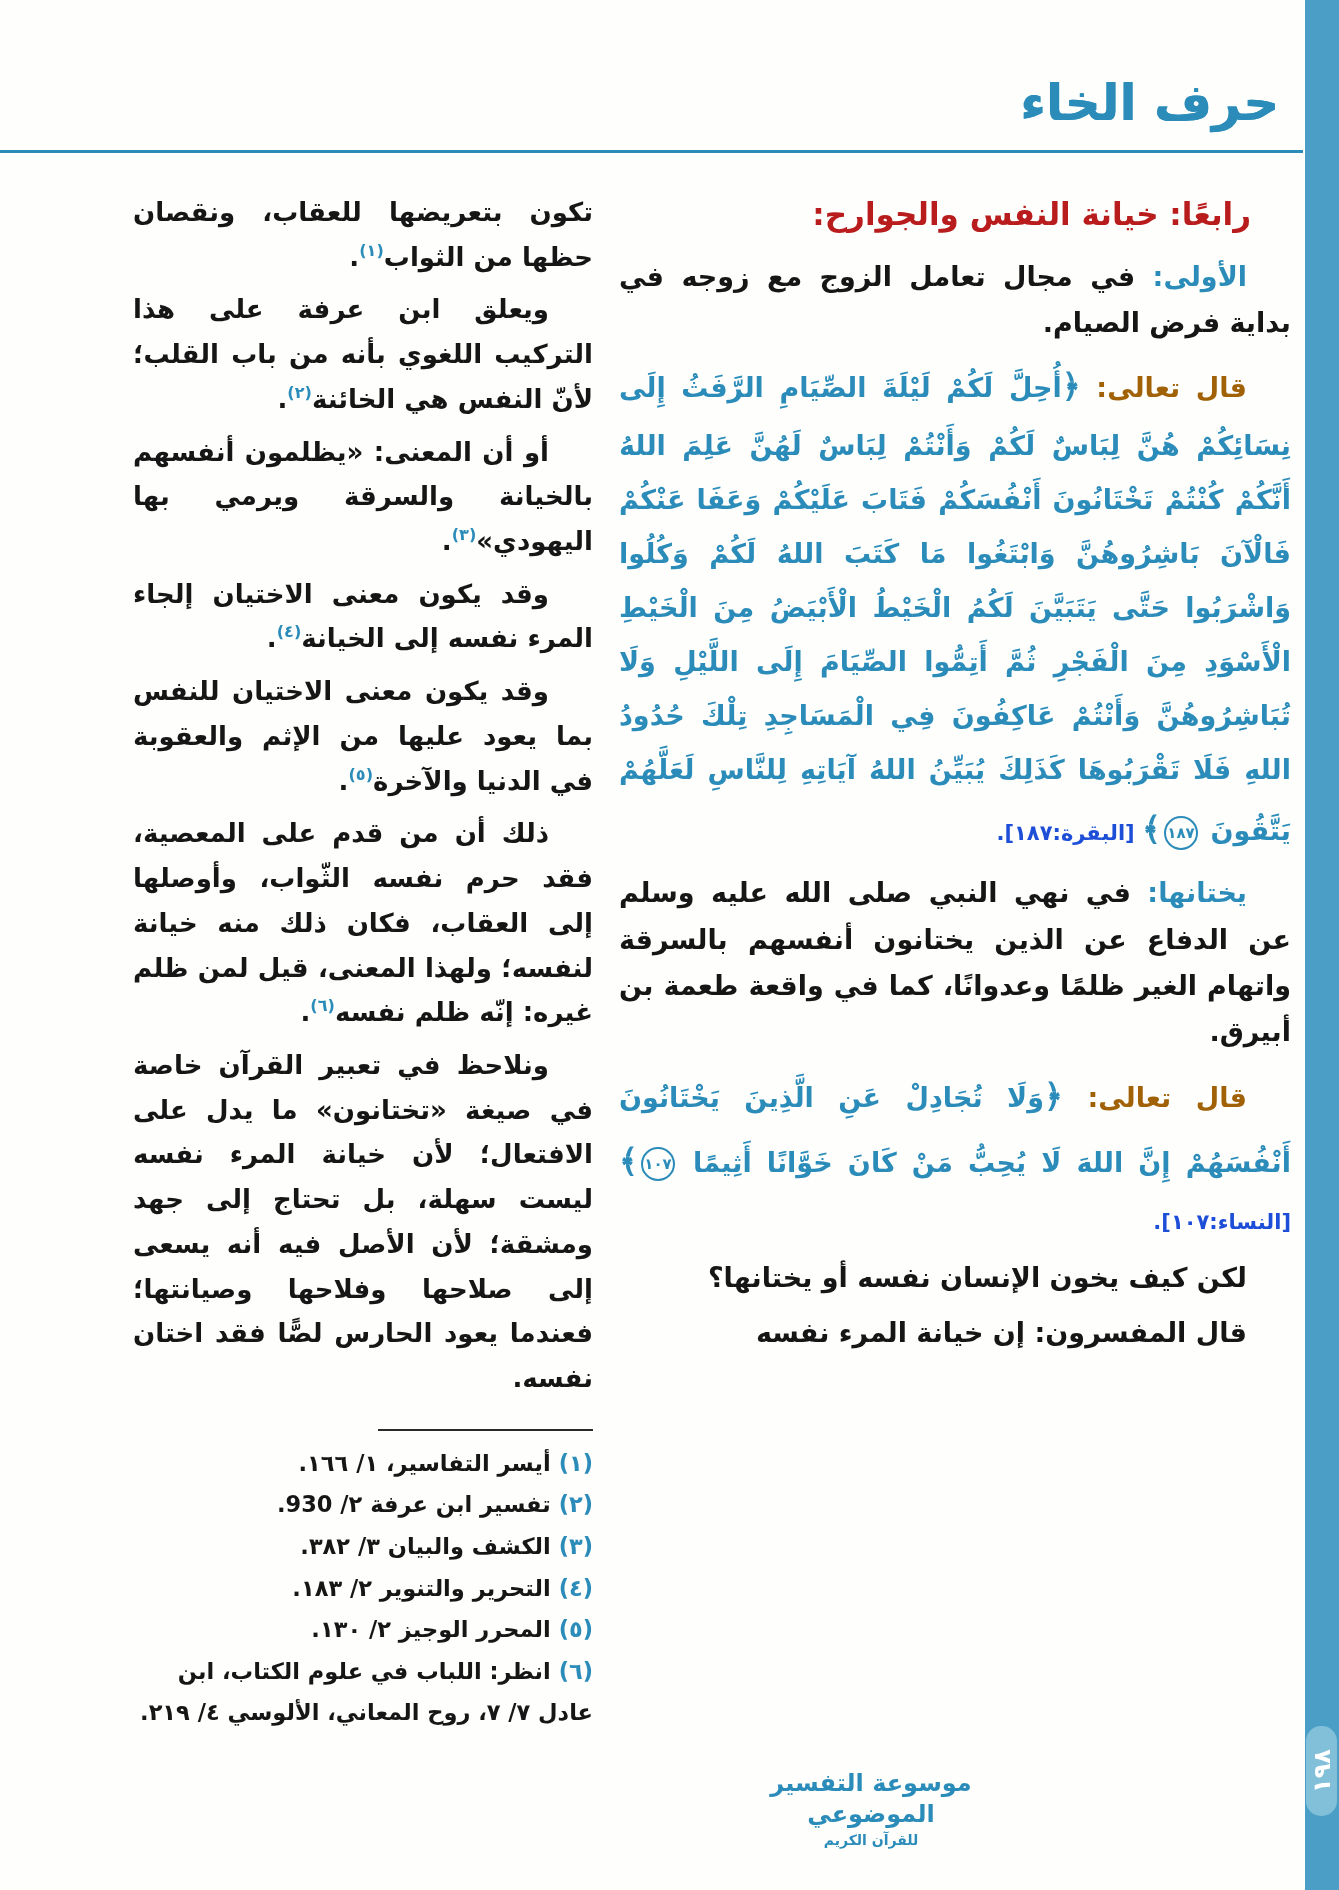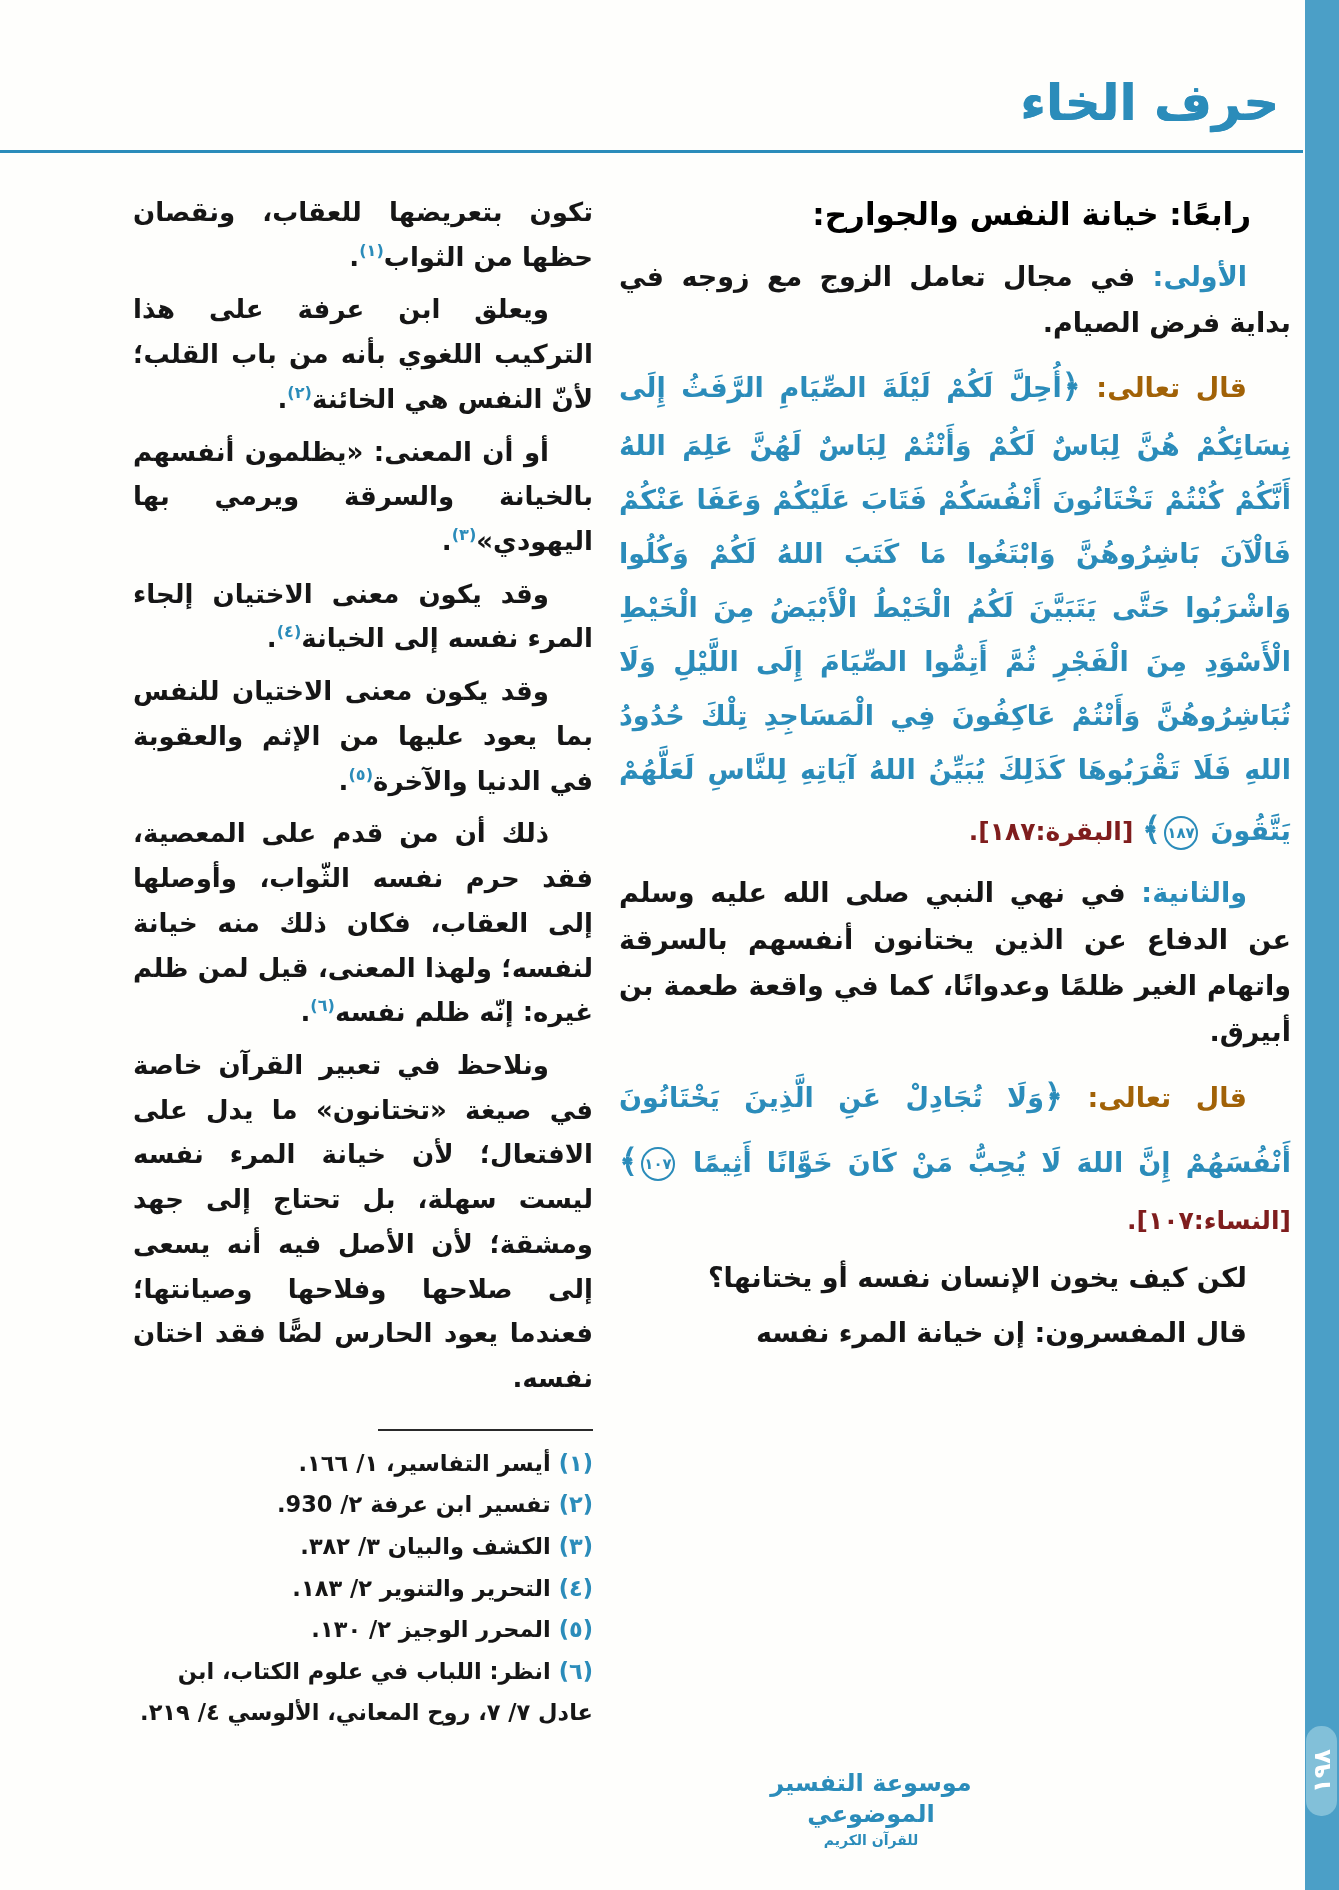--- a/index.html
+++ b/index.html
@@ -48,40 +48,40 @@
   .columns {
     position: absolute; top: 190px; right: 48px;
     width: 1158px;
     display: flex; gap: 26px; align-items: flex-start;
   }
   .col-main { width: 672px; }
   .col-secondary { width: 460px; }
 
   .section-heading {
     margin: 0 0 14px; text-indent: 40px;
-    color: #000000; font-size: 31px; font-weight: bold; line-height: 1.6;
+    color: #b91c1c; font-size: 31px; font-weight: bold; line-height: 1.6;
   }
 
   .para {
     margin: 0 0 8px;
     font-size: 26px; font-weight: 700;
     line-height: 1.72;
     text-align: justify;
     text-indent: 44px;
   }
   .col-main .para { font-size: 27px; }
   .para.no-indent { text-indent: 0; }
 
   .label { color: #2b8cba; }
 
   .verse { color: #2b8cba; line-height: 2.0; }
   .verse-para { line-height: 2.0; }
   .bracket { font-size: 1.2em; }
   .verse-intro { color: #a16207; }
-  .verse-ref { color: #7f1d1d; font-size: 25px; }
+  .verse-ref { color: #1d4ed8; font-size: 21px; }
   .ayah-circle {
     display: inline-flex; align-items: center; justify-content: center;
     width: 34px; height: 34px;
     border: 2px solid #2b8cba; border-radius: 50%;
     color: #2b8cba; font-size: 15px; font-weight: bold;
     margin: 0 3px; vertical-align: middle; text-indent: 0;
   }
 
   .fn-marker {
     color: #2b8cba; font-size: 0.62em; font-weight: bold;
@@ -126,21 +126,21 @@
 
     <section class="col col-main">
 
       <h2 class="section-heading">رابعًا: خيانة النفس والجوارح:</h2>
 
 
       <p class="para"><span class="label">الأولى:</span><span> في مجال تعامل الزوج مع زوجه في بداية فرض الصيام.</span></p>
 
       <p class="para verse-para"><span class="verse-intro">قال تعالى: </span><span class="verse"><span class="bracket">﴿</span><span>أُحِلَّ لَكُمْ لَيْلَةَ الصِّيَامِ الرَّفَثُ إِلَى نِسَائِكُمْ هُنَّ لِبَاسٌ لَكُمْ وَأَنْتُمْ لِبَاسٌ لَهُنَّ عَلِمَ اللهُ أَنَّكُمْ كُنْتُمْ تَخْتَانُونَ أَنْفُسَكُمْ فَتَابَ عَلَيْكُمْ وَعَفَا عَنْكُمْ فَالْآنَ بَاشِرُوهُنَّ وَابْتَغُوا مَا كَتَبَ اللهُ لَكُمْ وَكُلُوا وَاشْرَبُوا حَتَّى يَتَبَيَّنَ لَكُمُ الْخَيْطُ الْأَبْيَضُ مِنَ الْخَيْطِ الْأَسْوَدِ مِنَ الْفَجْرِ ثُمَّ أَتِمُّوا الصِّيَامَ إِلَى اللَّيْلِ وَلَا تُبَاشِرُوهُنَّ وَأَنْتُمْ عَاكِفُونَ فِي الْمَسَاجِدِ تِلْكَ حُدُودُ اللهِ فَلَا تَقْرَبُوهَا كَذَلِكَ يُبَيِّنُ اللهُ آيَاتِهِ لِلنَّاسِ لَعَلَّهُمْ يَتَّقُونَ</span> <span class="ayah-circle">١٨٧</span><span class="bracket">﴾</span></span><span class="verse-ref"> [البقرة:١٨٧].</span></p>
 
-      <p class="para"><span class="label">والثانية:</span><span> في نهي النبي صلى الله عليه وسلم عن الدفاع عن الذين يختانون أنفسهم بالسرقة واتهام الغير ظلمًا وعدوانًا، كما في واقعة طعمة بن أبيرق.</span></p>
+      <p class="para"><span class="label">يختانها:</span><span> في نهي النبي صلى الله عليه وسلم عن الدفاع عن الذين يختانون أنفسهم بالسرقة واتهام الغير ظلمًا وعدوانًا، كما في واقعة طعمة بن أبيرق.</span></p>
 
       <p class="para verse-para"><span class="verse-intro">قال تعالى: </span><span class="verse"><span class="bracket">﴿</span><span>وَلَا تُجَادِلْ عَنِ الَّذِينَ يَخْتَانُونَ أَنْفُسَهُمْ إِنَّ اللهَ لَا يُحِبُّ مَنْ كَانَ خَوَّانًا أَثِيمًا</span> <span class="ayah-circle">١٠٧</span><span class="bracket">﴾</span></span><span class="verse-ref"> [النساء:١٠٧].</span></p>
 
       <p class="para"><span>لكن كيف يخون الإنسان نفسه أو يختانها؟</span></p>
 
       <p class="para"><span>قال المفسرون: إن خيانة المرء نفسه</span></p>
 
     </section>
 
     <section class="col col-secondary">

